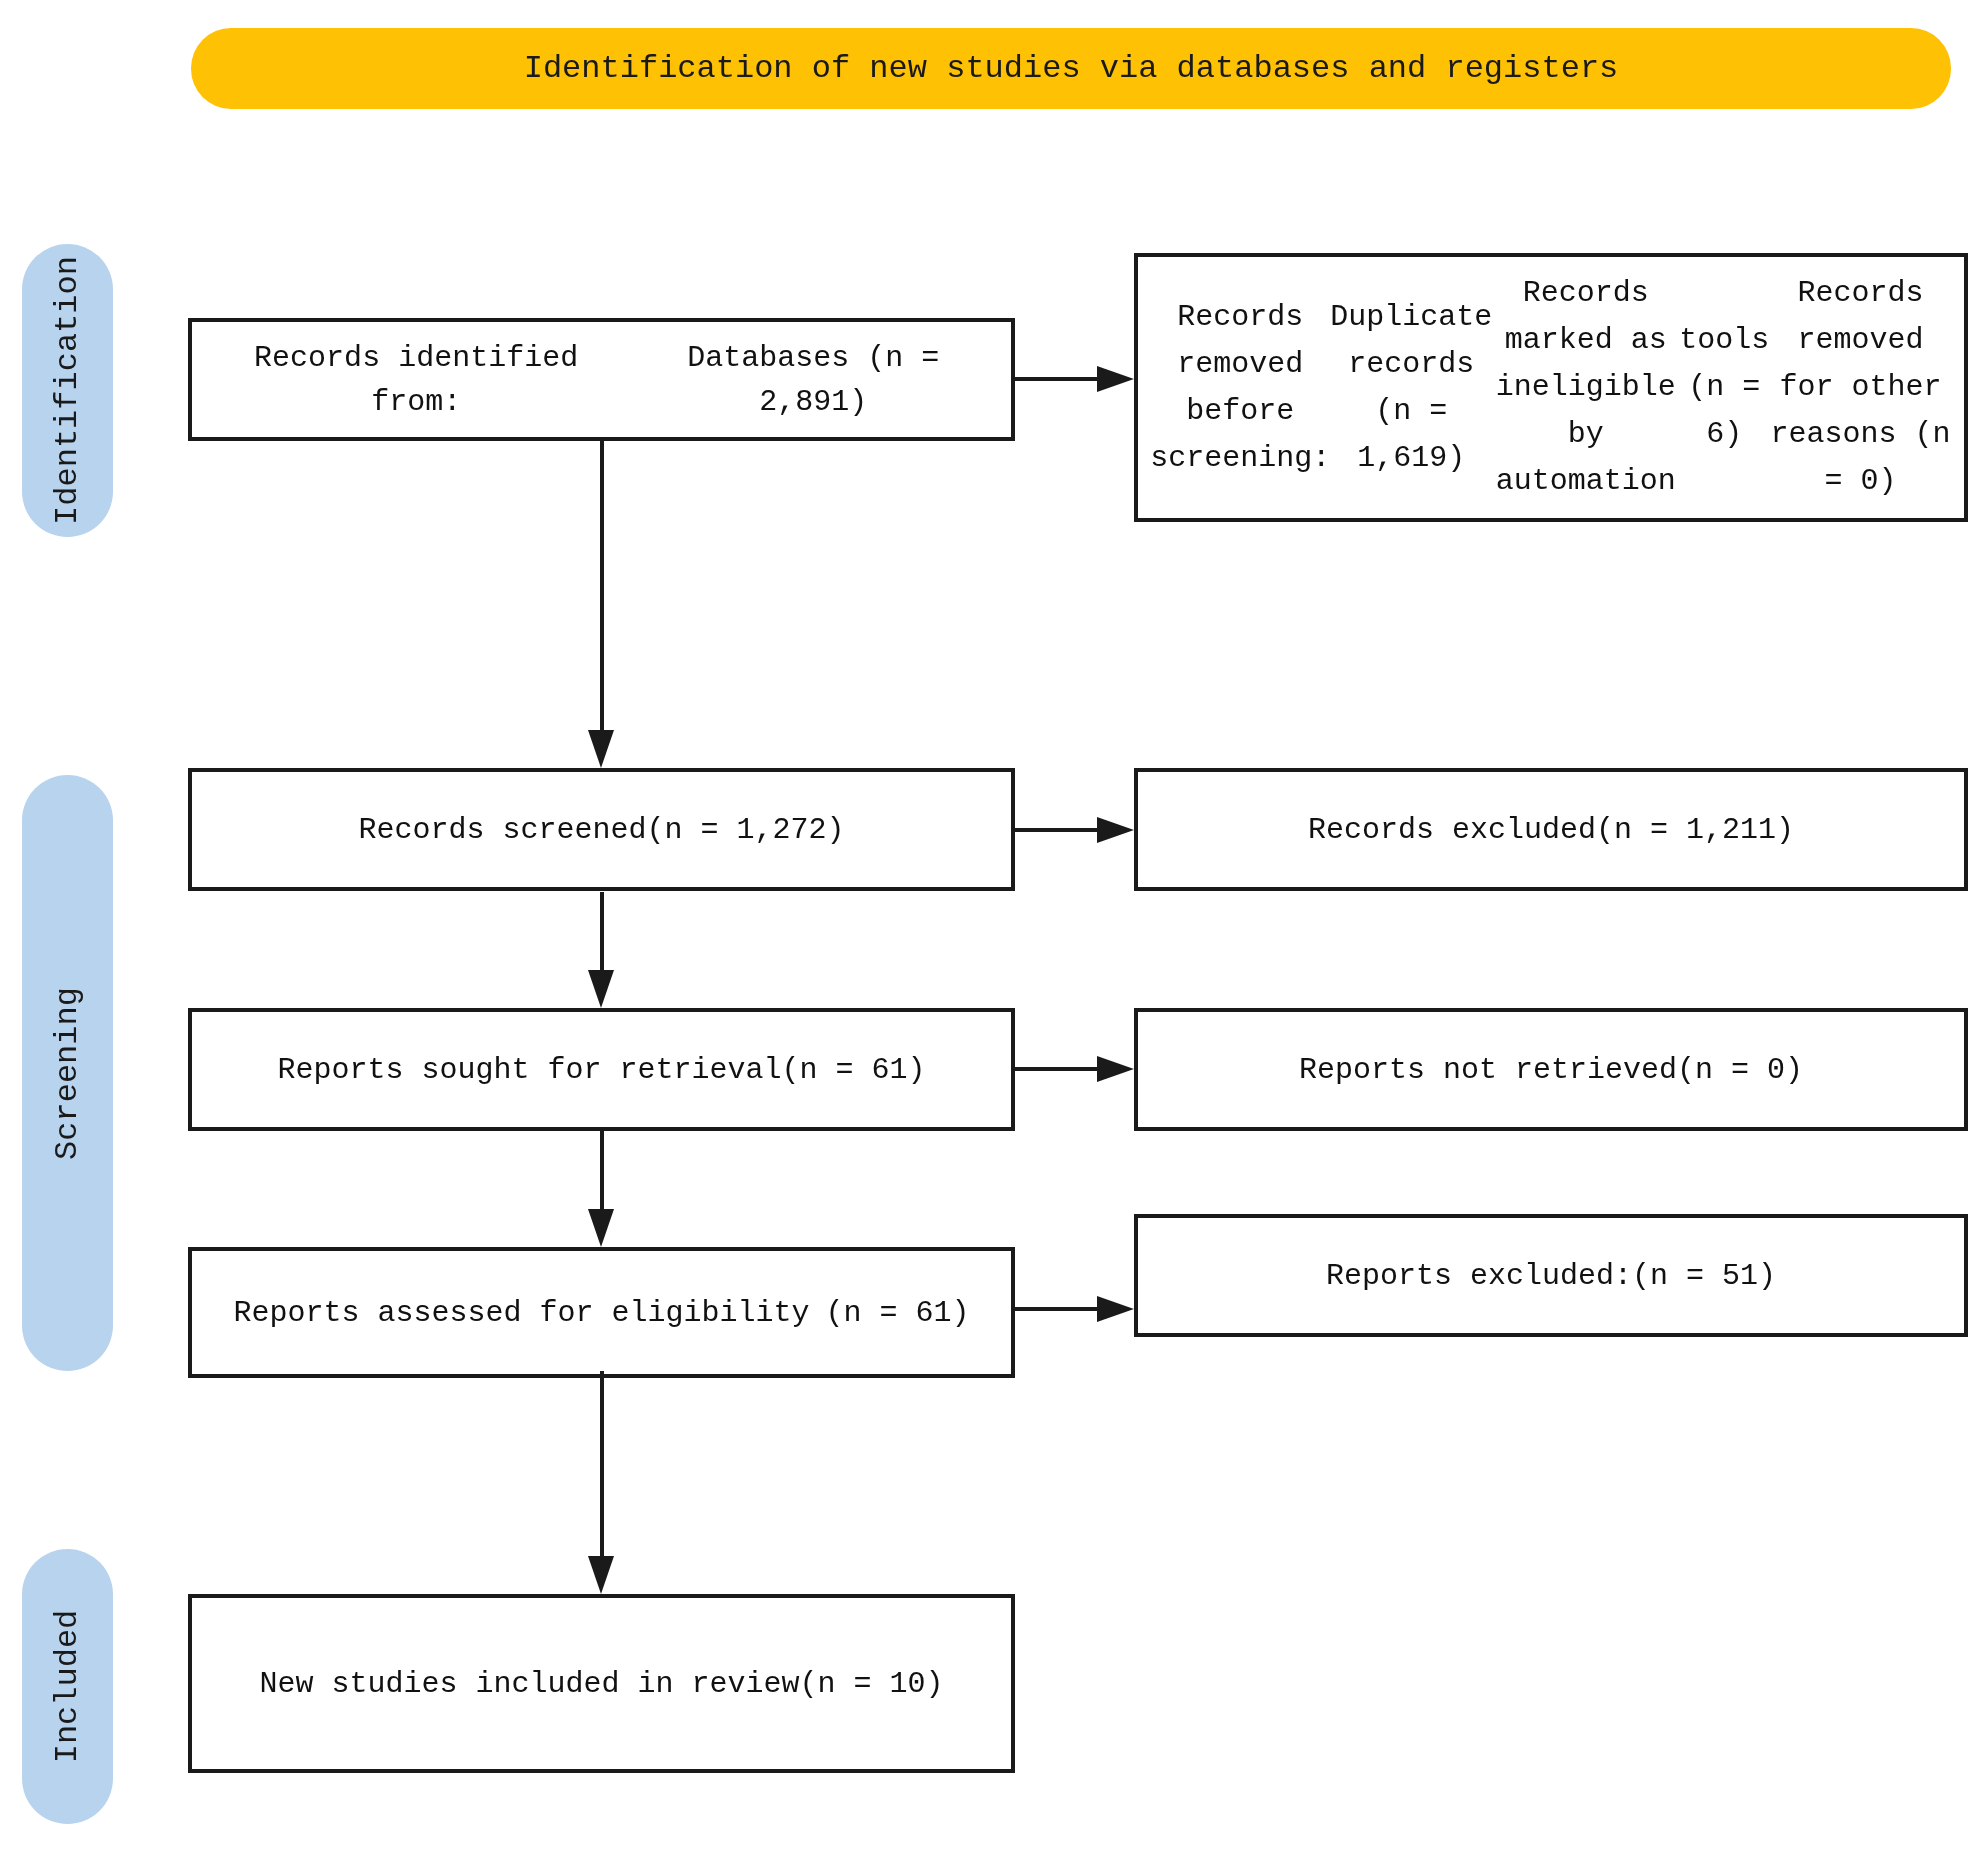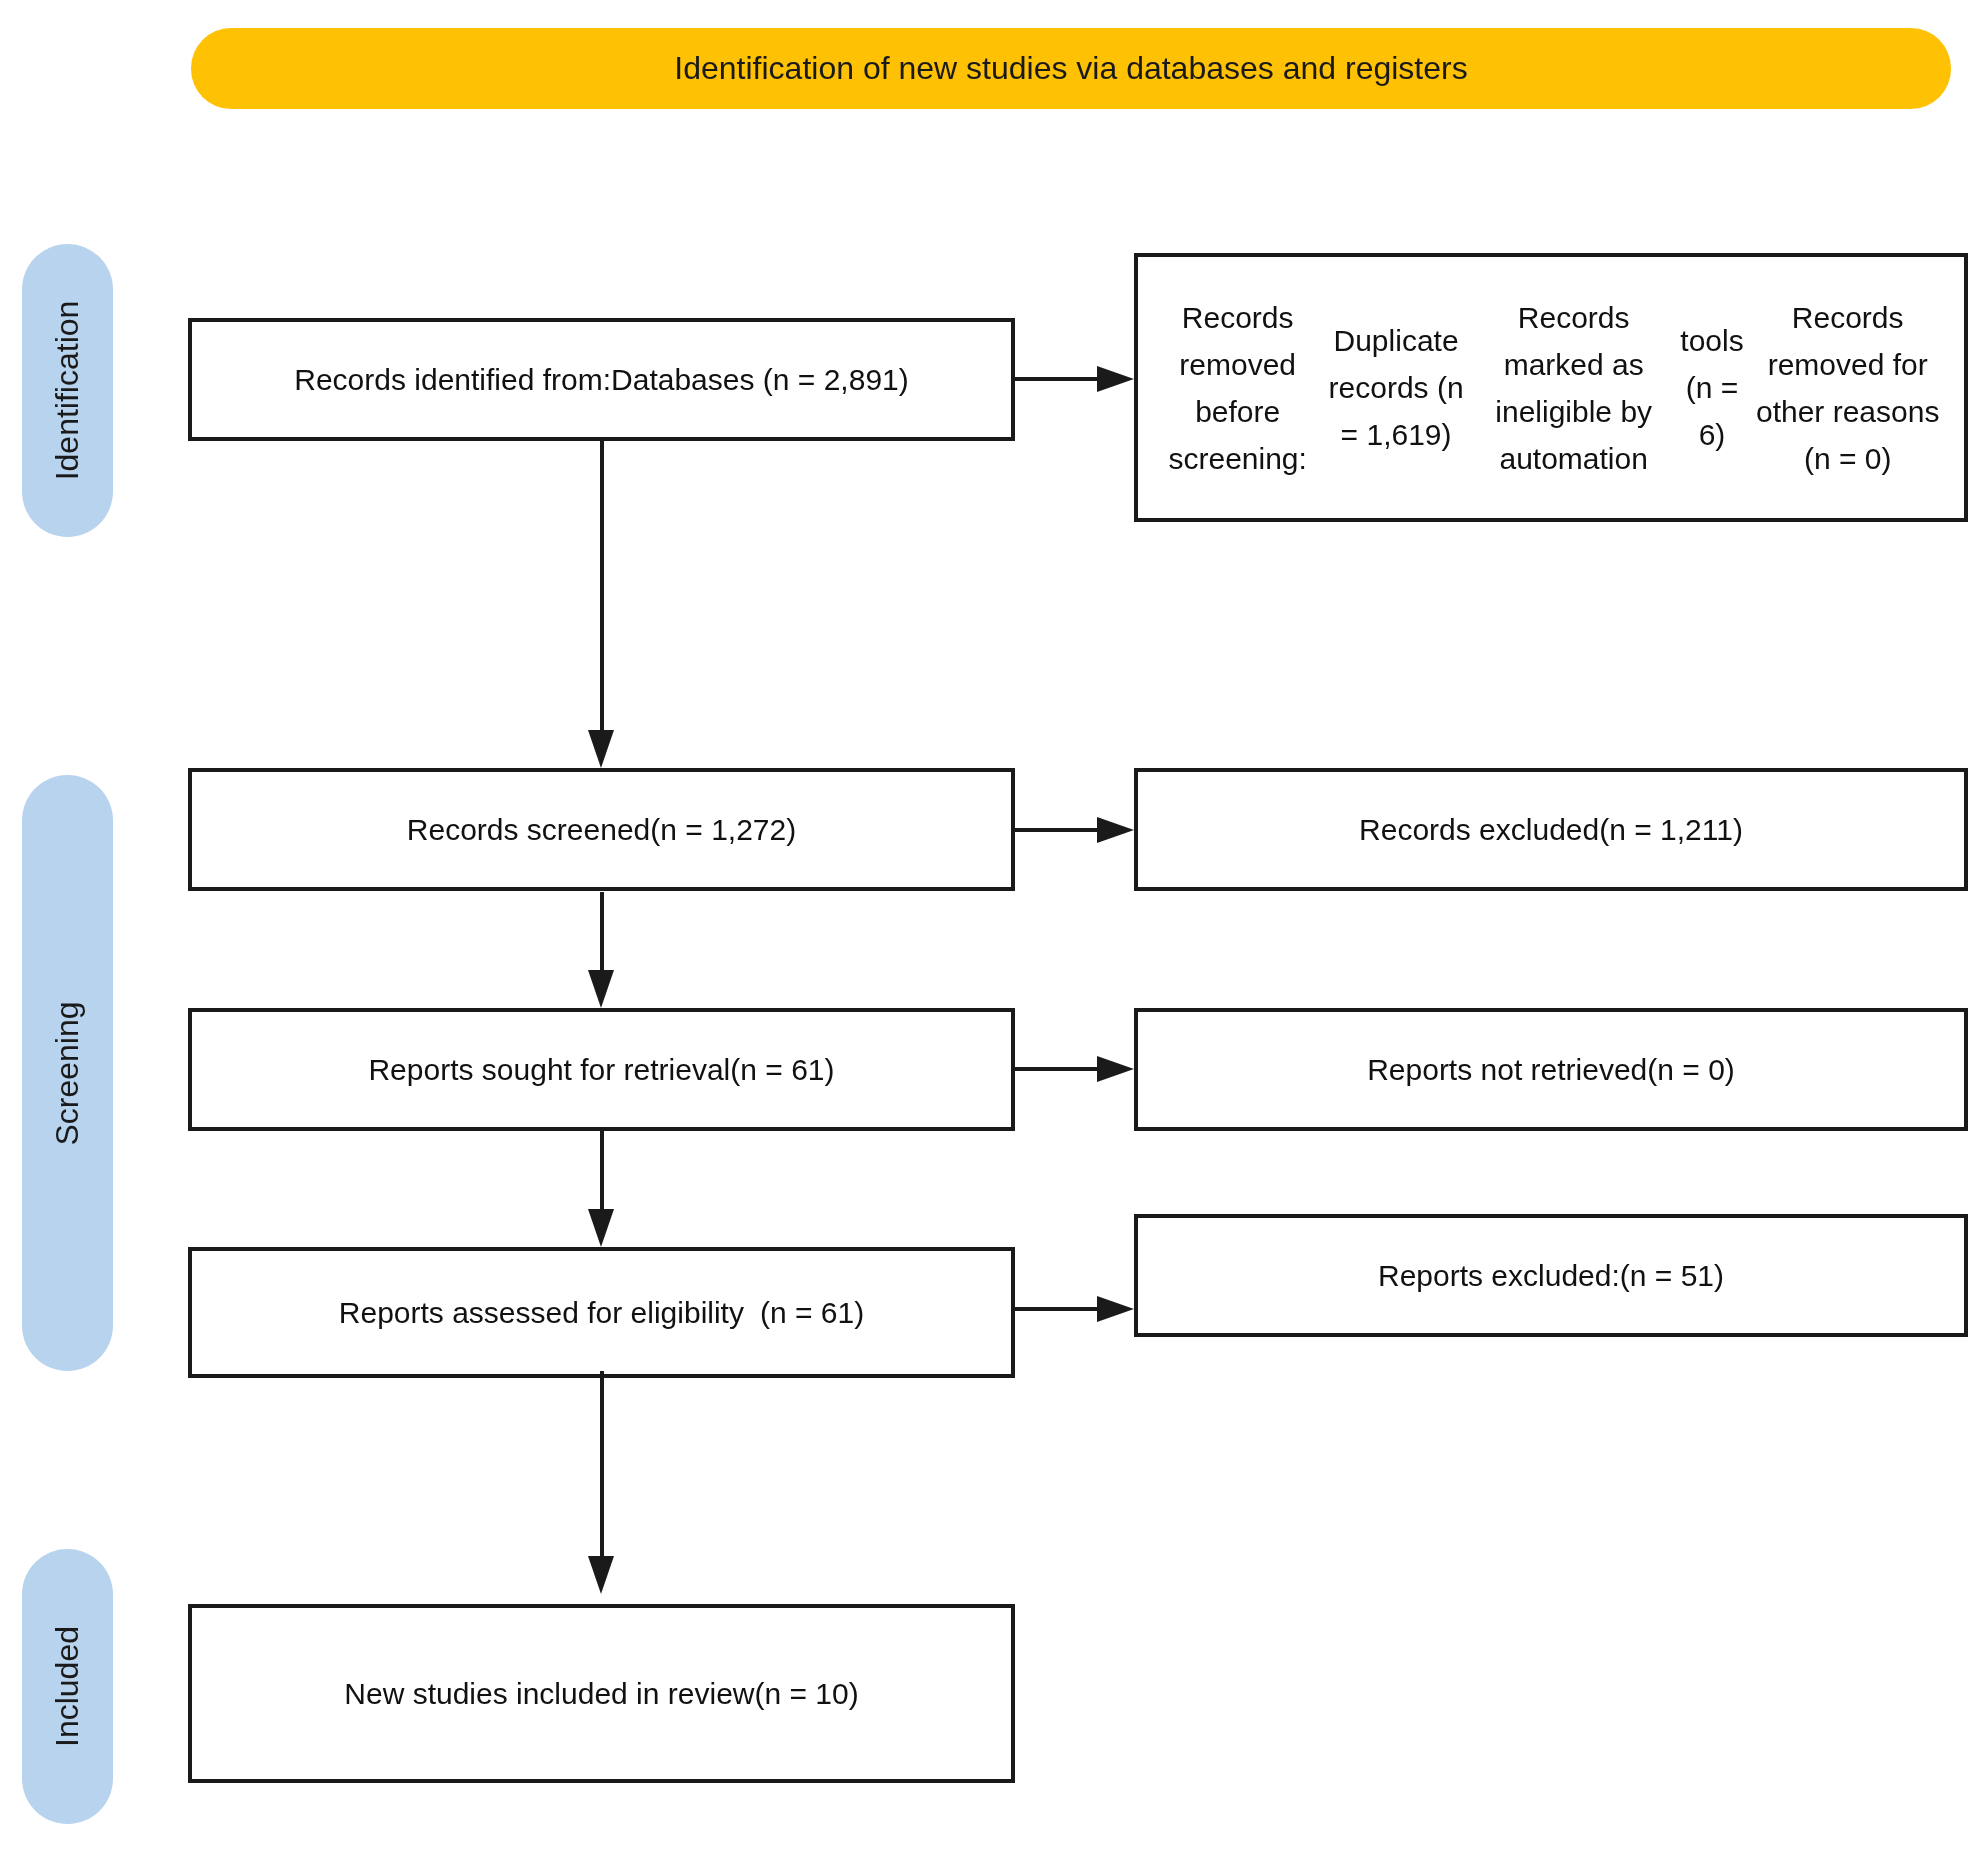--- a/index.html
+++ b/index.html
@@ -1,20 +1,20 @@
 <!DOCTYPE html>
 <html style="font-size:10px"><head>
 <meta charset="utf-8">
 <style>
   html,body{margin:0;padding:0;background:#ffffff;}
   .canvas{
     position:relative;
     width:1985px;height:1853px;
     background:#ffffff;
-    font-family:Liberation Sans, sans-serif;
+    font-family:Liberation Mono, monospace;
     color:#111111;
   }
   .banner{
     position:absolute;left:191px;top:28px;width:1760px;height:81px;
     background:#FFC103;border-radius:40px;
     display:flex;align-items:center;justify-content:center;
     font-size:32px;color:#1a1a1a;
   }
   .pill{
     position:absolute;left:22px;width:91px;
@@ -37,21 +37,21 @@
   .col-left{left:188px;width:827px;}
   .col-right{left:1134px;width:834px;}
   .box-identified{top:318px;height:123px;}
   .box-removed{top:253px;height:269px;line-height:47px;}
   .box-screened{top:768px;height:123px;}
   .box-records-excluded{top:768px;height:123px;}
   .box-sought{top:1008px;height:123px;}
   .box-not-retrieved{top:1008px;height:123px;}
   .box-assessed{top:1247px;height:131px;gap:16px;}
   .box-reports-excluded{top:1214px;height:123px;}
-  .box-included{top:1594px;height:179px;margin-top:10px;}
+  .box-included{top:1594px;height:179px;}
   .line{position:absolute;background:#1a1a1a;}
   .vline{width:4.3px;left:600px;}
   .hline{height:4.3px;}
   .arrow-down{
     position:absolute;width:0;height:0;left:588px;
     border-left:13.6px solid transparent;border-right:13.6px solid transparent;
     border-top:38px solid #1a1a1a;
   }
   .arrow-right{
     position:absolute;width:0;height:0;left:1097px;

